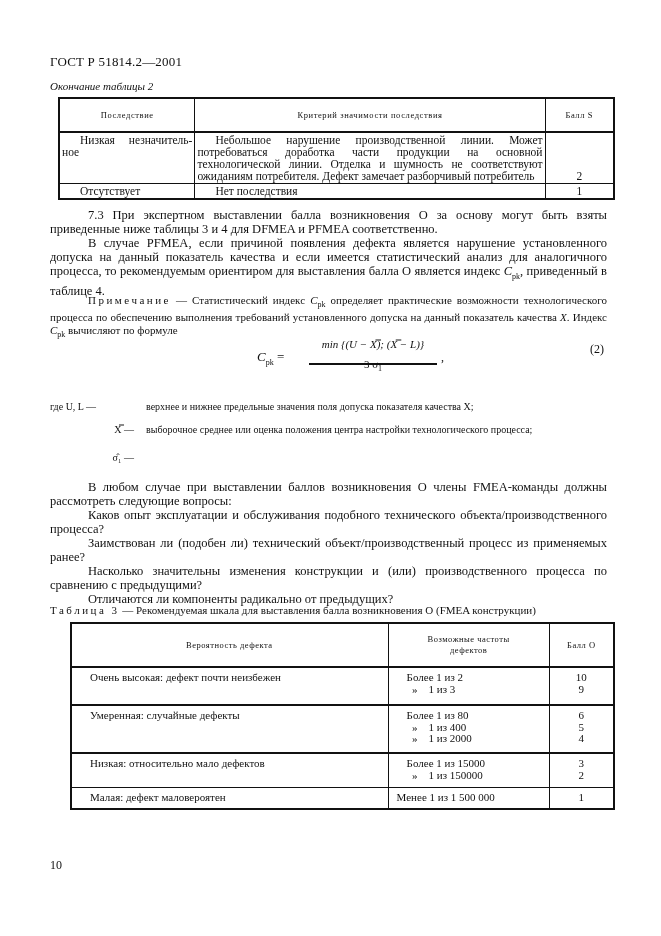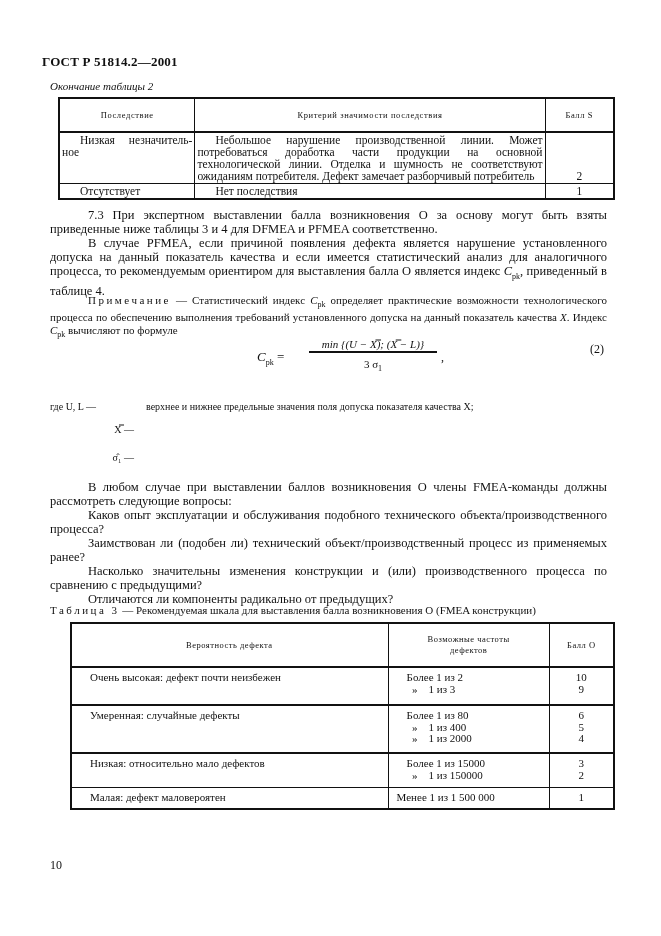--- a/index.html
+++ b/index.html
@@ -3,22 +3,22 @@
 <meta charset="utf-8">
 <style>
   html, body { margin: 0; padding: 0; background: #ffffff; }
   body {
     width: 661px; height: 936px; position: relative; overflow: hidden;
     font-family: "Liberation Serif", "DejaVu Serif", serif;
     color: #111111;
   }
   .page { position: absolute; left: 0; top: 0; width: 661px; height: 936px; }
   .doc-code {
-    position: absolute; left: 42px; top: 54px;
-    font-weight: bold; font-size: 13px; letter-spacing: 0.2px;
+    position: absolute; left: 50px; top: 54px;
+    font-weight: normal; font-size: 13px; letter-spacing: 0.2px;
   }
   .table-caption-cont {
     position: absolute; left: 50px; top: 80px;
     font-style: italic; font-size: 11px;
   }
   table { border-collapse: collapse; position: absolute; margin-left: 8px; }
   #t2 { left: 50px; top: 97px; width: 557px; }
   #t2 th, #t2 td { border: 1px solid #111; }
   #t2 { border: 2px solid #111; }
   #t2 thead tr { border-bottom: 2px solid #111; }
@@ -105,34 +105,35 @@
   </div>
 
   <div class="note" style="top:294px;">
     <span class="ind" style="display:inline-block;width:38px;"></span><span class="spaced">Примечание</span><span> — Статистический индекс </span><i>C</i><sub>pk</sub><span> определяет практические возможности технологического процесса по обеспечению выполнения требований установленного допуска на данный показатель качества </span><i>X</i><span>. Индекс </span><i>C</i><sub>pk</sub><span> вычисляют по формуле</span>
   </div>
 
   <div class="formula">
     <div style="position:absolute;left:0;top:13px;font-size:13px;">
       <i>C</i><sub>pk</sub> =
     </div>
-    <div style="position:absolute;left:52px;top:2px;width:128px;text-align:center;font-size:11px;border-bottom:2px solid #111;padding-bottom:1px;font-style:italic;">min {(U − X̿); (X̿ − L)}</div>
+    <div style="position:absolute;left:52px;top:2px;width:128px;text-align:center;font-size:11px;border-bottom:2px solid #111;padding-bottom:13px;font-style:italic;">min {(U − X̿); (X̿ − L)}</div>
     <div style="position:absolute;left:52px;top:22px;width:128px;text-align:center;font-size:11px;">
       <span>3 σ</span><sub>1</sub>
     </div>
     <div style="position:absolute;left:184px;top:14px;">,</div>
   </div>
   <div class="formula-num">(2)</div>
 
   <div class="legend" style="top:400px;width:557px;height:14px;">
     <span class="sym" style="left:0;width:auto;text-align:left;">где U, L —</span>
     <span class="txt" style="left:96px;">верхнее и нижнее предельные значения поля допуска показателя качества X;</span>
   </div>
   <div class="legend" style="top:423px;width:557px;height:28px;">
     <span class="sym" style="left:40px;">X̿ —</span>
+    <span class="txt" style="left:96px;width:460px;text-align:justify;">выборочное среднее или оценка положения центра настройки технологического процесса;</span>
   </div>
   <div class="legend" style="top:451px;width:557px;height:14px;">
     <span class="sym" style="left:40px;">σ̂₁ —</span>
   </div>
 
   <div class="para" style="top:480px;">
     <span class="ind"></span><span>В любом случае при выставлении баллов возникновения О члены FMEA-команды должны рассмотреть следующие вопросы:</span>
   </div>
   <div class="para" style="top:508px;">
     <span class="ind"></span><span>Каков опыт эксплуатации и обслуживания подобного технического объекта/производственного процесса?</span>

